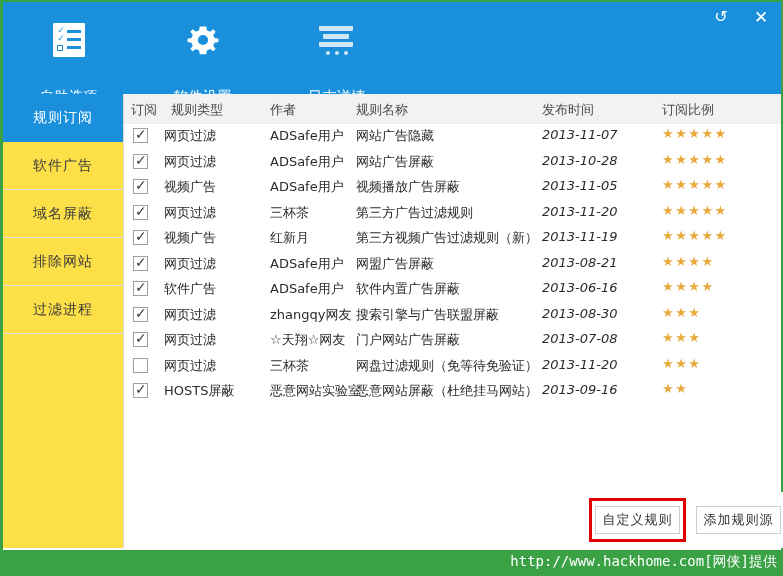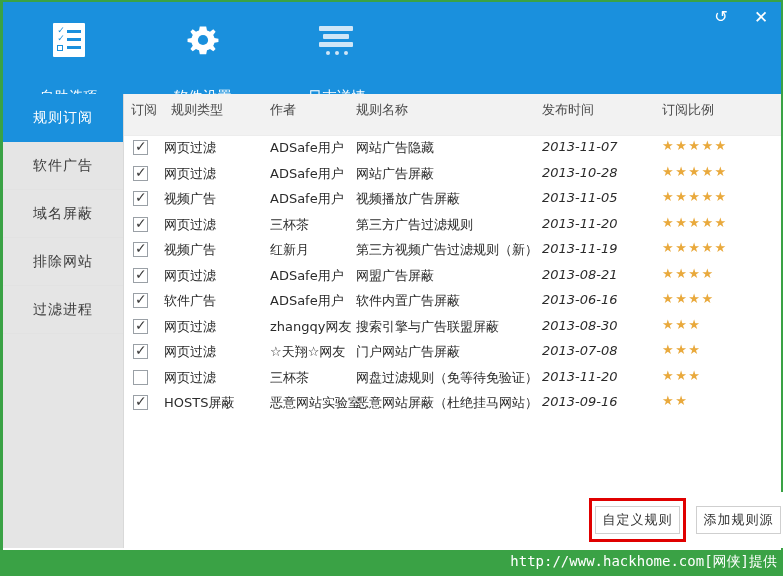--- a/index.html
+++ b/index.html
@@ -139,21 +139,21 @@
     left: 3px; top: 94px;
     width: 778px; height: 454px;
     background: #ffffff;
   }
 
   
   .sidebar {
     position: absolute;
     left: 0; top: 0;
     width: 121px; height: 454px;
-    background: #e5e5e5;
+    background: #fde047;
     border-right: 1px solid #d9d9d9;
   }
   .side-item {
     height: 48px;
     display: flex;
     align-items: center;
     justify-content: center;
     font-size: 14px;
     color: #3c3c3c;
     border-bottom: 1px solid #e2e2e2;
@@ -167,21 +167,21 @@
   }
 
   
   .table-wrap {
     position: absolute;
     left: 121px; top: 0;
     width: 657px; height: 454px;
     background: #ffffff;
   }
   .thead {
-    height: 42px;
+    height: 30px;
     background: #f2f2f2;
     position: relative;
     border-bottom: 1px solid #ededed;
   }
   .thead .th {
     position: absolute;
     top: 7px;
     font-size: 13px;
     color: #4a4a4a;
     white-space: nowrap;

